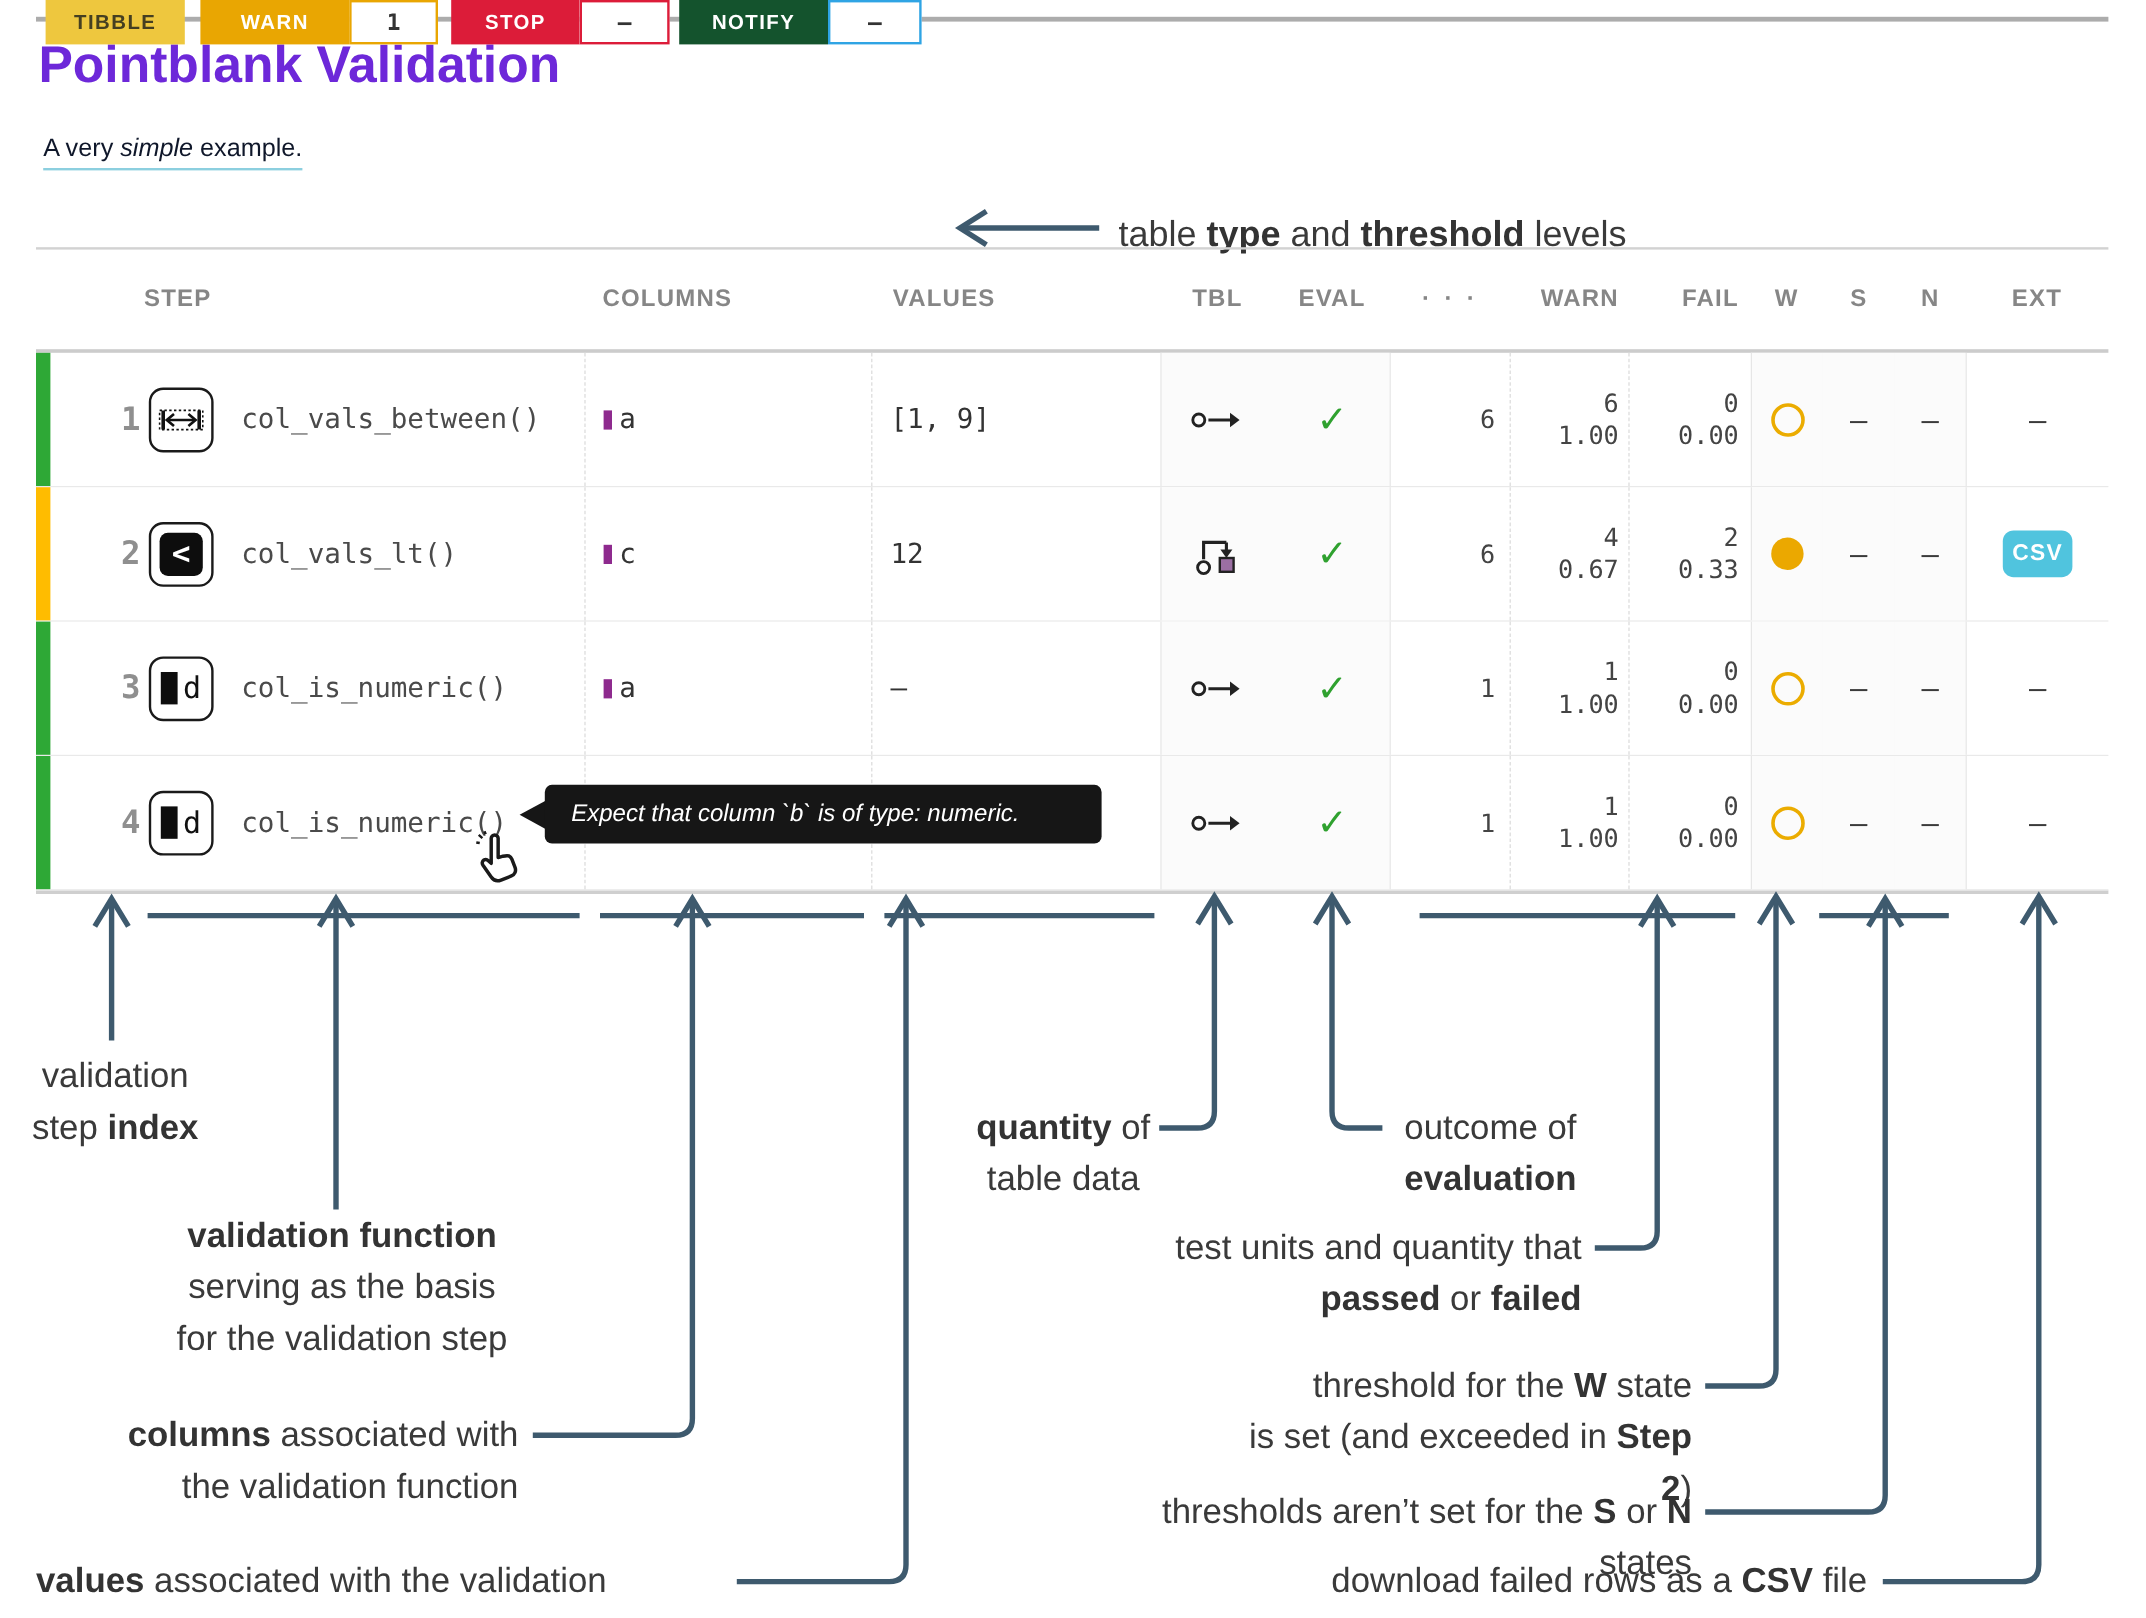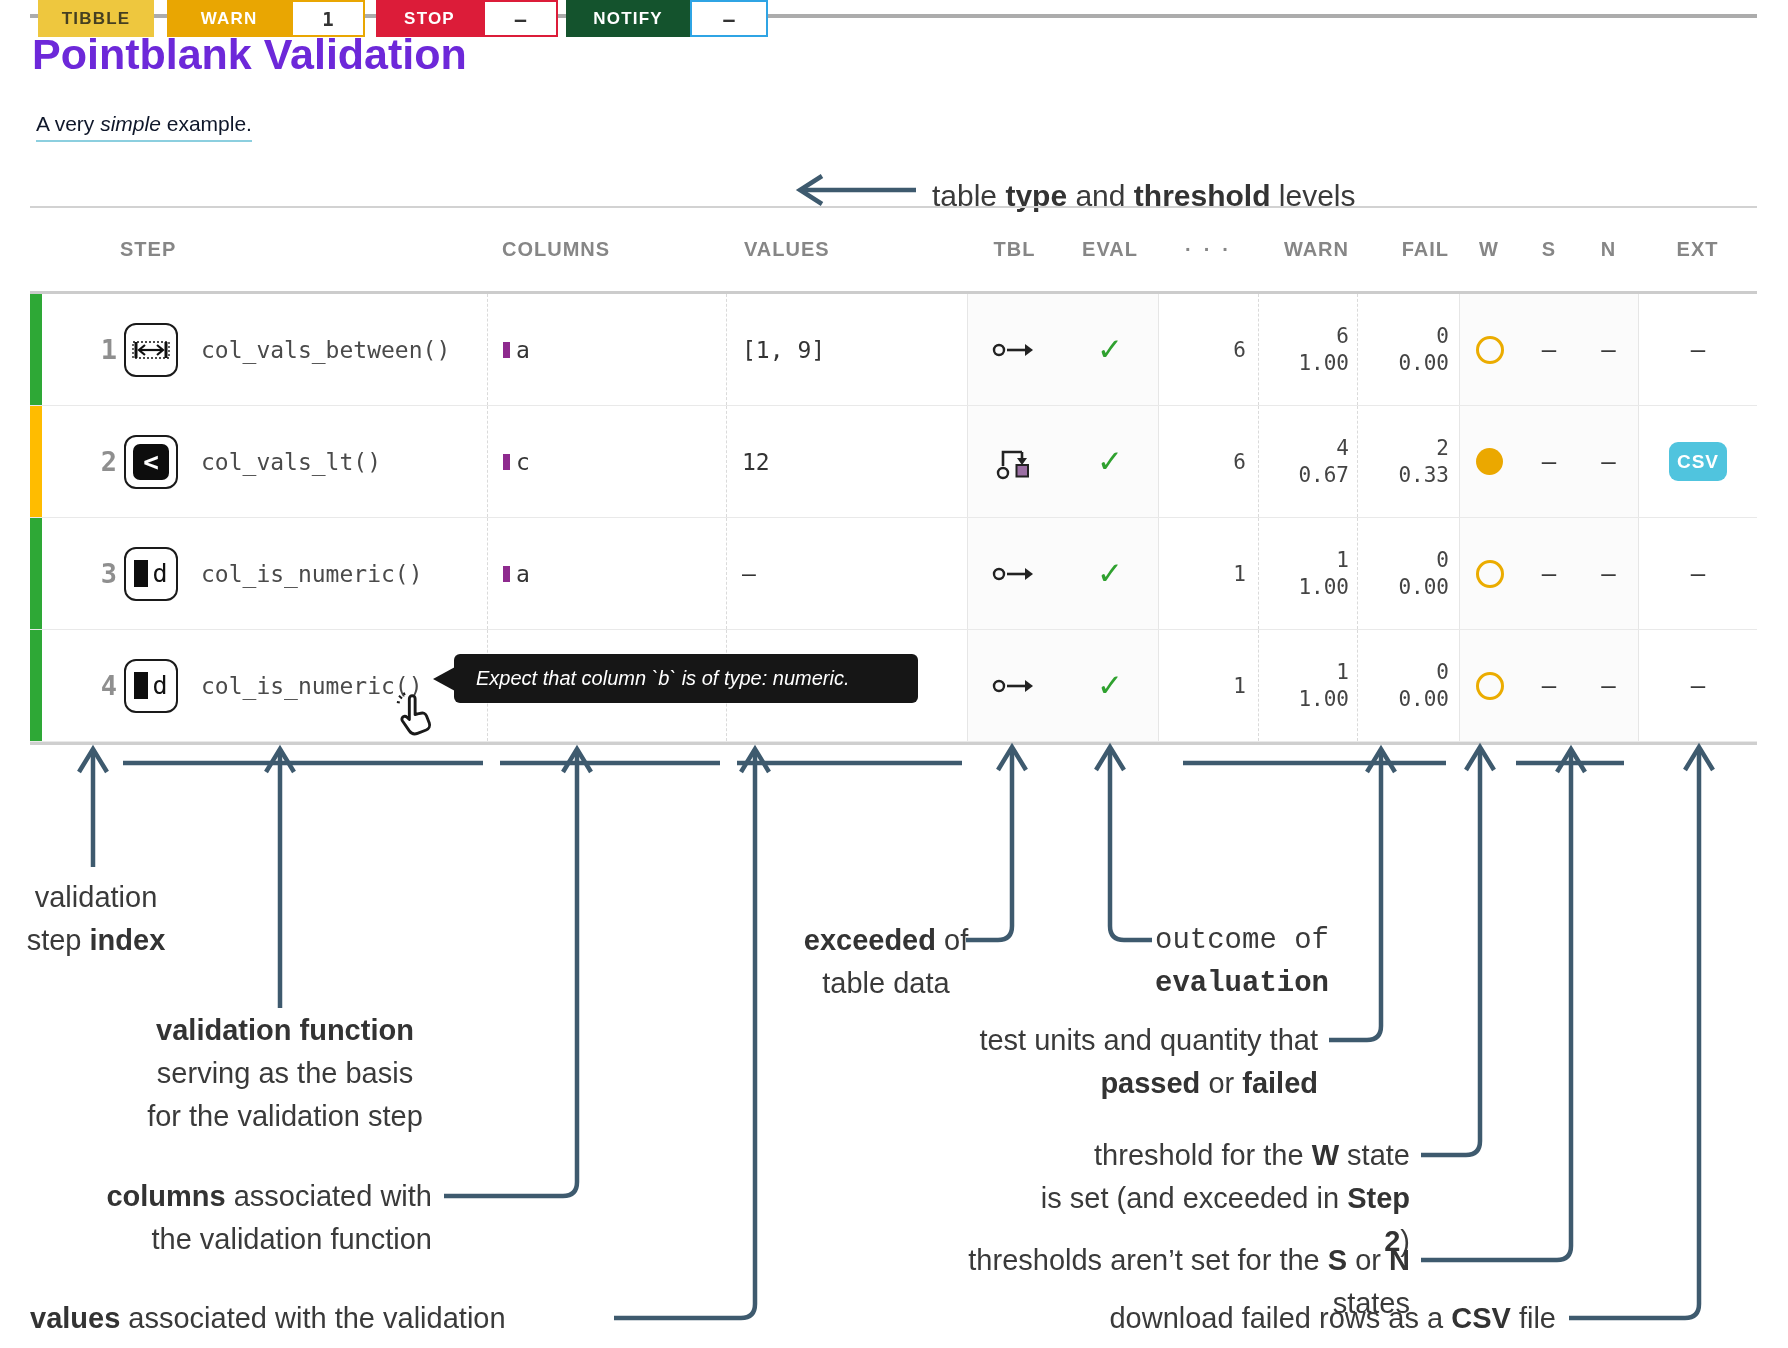--- a/index.html
+++ b/index.html
@@ -393,24 +393,24 @@
   </div>
   <div class="note ctr" style="left:85px;top:1009px;width:400px;">
     <div><b>validation function</b></div>
       <div><span>serving as the basis</span></div>
       <div><span>for the validation step</span></div>
   </div>
   <div class="note" style="left:30px;top:1297px;width:582px;">
     <div><b>values</b><span> associated with the validation function</span></div>
   </div>
   <div class="note ctr" style="left:762px;top:919px;width:248px;">
-    <div><b>exceeded</b><span> of</span></div>
+    <div><b>quantity</b><span> of</span></div>
       <div><span>table data</span></div>
   </div>
-  <div class="note ctr" style="left:1118px;top:919px;width:248px;font-family:Liberation Mono, monospace;">
+  <div class="note ctr" style="left:1118px;top:919px;width:248px;">
     <div><span>outcome of</span></div>
       <div><b>evaluation</b></div>
   </div>
   <div class="note rgt" style="left:918px;top:1019px;width:400px;">
     <div><span>test units and quantity that</span></div>
       <div><b>passed</b><span> or </span><b>failed</b></div>
   </div>
   <div class="note rgt" style="left:1008px;top:1134px;width:402px;">
     <div><span>threshold for the </span><b>W</b><span> state</span></div>
       <div><span>is set (and exceeded in </span><b>Step 2</b><span>)</span></div>

